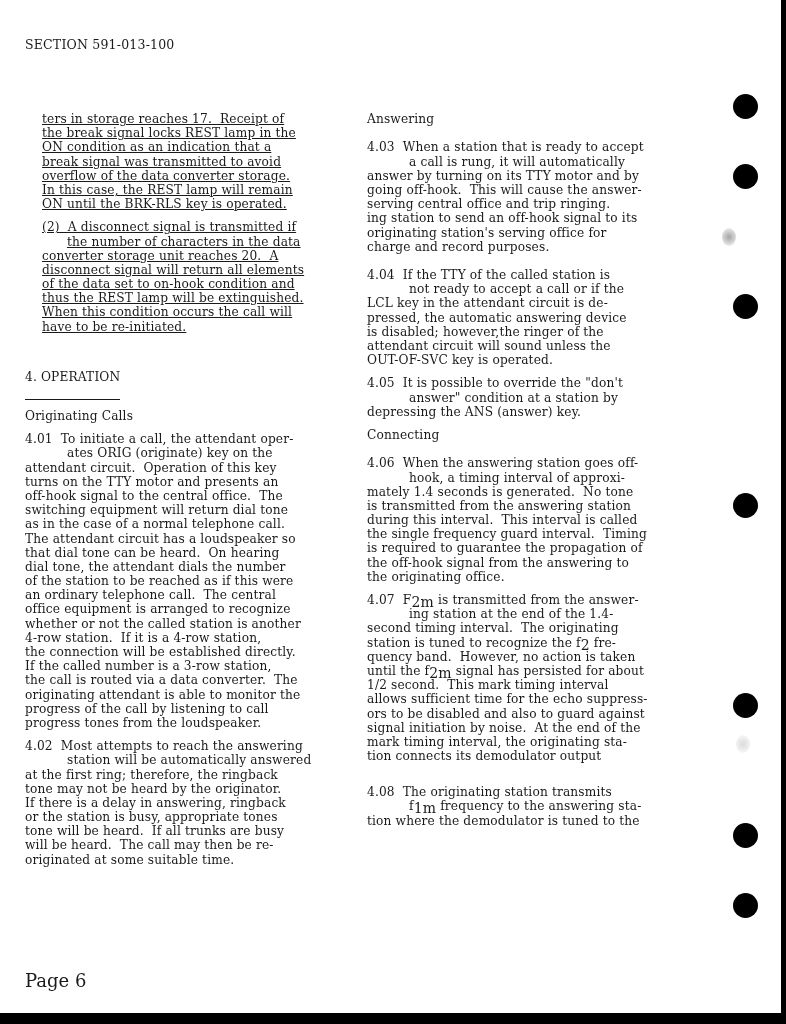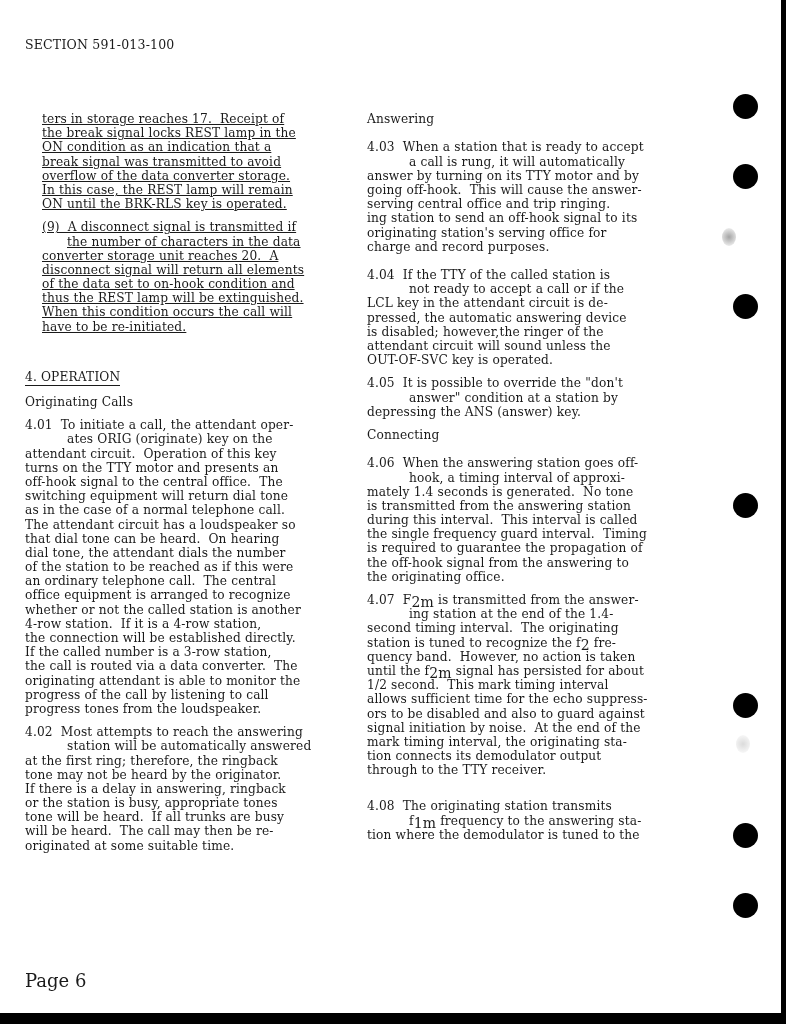--- a/index.html
+++ b/index.html
@@ -12,21 +12,21 @@
   .header { position: absolute; left: 25px; top: 37px; font-size: 12.5px; letter-spacing: 0.2px; }
   .col { position: absolute; font-size: 12.2px; line-height: 14.2px; letter-spacing: 0.15px; }
   .col1 { left: 25px; top: 112px; width: 320px; }
   .col2 { left: 367px; top: 112px; width: 320px; }
   .line { white-space: pre; display: block; height: 14.2px; }
   .ind { padding-left: 17px; text-decoration: underline; }
   .hang { padding-left: 42px; }
   .gap { height: 14.2px; }
   .gapS { height: 9px; }
   .gapL { height: 36px; }
-  .h-op { display: inline-block; border-bottom: 1px solid #1a1a1a; padding-bottom: 1px; text-align: right; }
+  .h-op { display: inline-block; border-bottom: 1px solid #1a1a1a; padding-bottom: 15px; text-align: right; }
   sub { font-size: 14px; vertical-align: -3px; line-height: 0; }
   .footer { position: absolute; left: 25px; top: 970px; font-size: 18px; }
   .edge-right { position: absolute; left: 781px; top: 0; width: 5px; height: 1024px; background: #000; }
   .edge-bottom { position: absolute; left: 0; top: 1013px; width: 786px; height: 11px; background: #000; }
   .hole { position: absolute; left: 733px; width: 25px; height: 25px; border-radius: 50%; background: #000; }
   .smudge { position: absolute; width: 14px; height: 18px; border-radius: 50%;
             background: radial-gradient(circle, rgba(90,90,90,0.55), rgba(255,255,255,0)); }
 </style>
 </head>
 <body>
@@ -40,21 +40,21 @@
       <span class="line">ters in storage reaches 17.  Receipt of</span>
       <span class="line">the break signal locks REST lamp in the</span>
       <span class="line">ON condition as an indication that a</span>
       <span class="line">break signal was transmitted to avoid</span>
       <span class="line">overflow of the data converter storage.</span>
       <span class="line">In this case, the REST lamp will remain</span>
       <span class="line">ON until the BRK-RLS key is operated.</span>
     </div>
     <div class="gapS"></div>
     <div class="ind">
-      <span class="line">(9)  A disconnect signal is transmitted if</span>
+      <span class="line">(2)  A disconnect signal is transmitted if</span>
       <span class="line" style="padding-left:25px">the number of characters in the data</span>
       <span class="line">converter storage unit reaches 20.  A</span>
       <span class="line">disconnect signal will return all elements</span>
       <span class="line">of the data set to on-hook condition and</span>
       <span class="line">thus the REST lamp will be extinguished.</span>
       <span class="line">When this condition occurs the call will</span>
       <span class="line">have to be re-initiated.</span>
     </div>
     <div class="gapL"></div>
     <div>
@@ -150,21 +150,20 @@
       <span class="line">second timing interval.  The originating</span>
       <span class="line"><span>station is tuned to recognize the f</span><sub>2</sub><span> fre-</span></span>
       <span class="line">quency band.  However, no action is taken</span>
       <span class="line"><span>until the f</span><sub>2m</sub><span> signal has persisted for about</span></span>
       <span class="line">1/2 second.  This mark timing interval</span>
       <span class="line">allows sufficient time for the echo suppress-</span>
       <span class="line">ors to be disabled and also to guard against</span>
       <span class="line">signal initiation by noise.  At the end of the</span>
       <span class="line">mark timing interval, the originating sta-</span>
       <span class="line">tion connects its demodulator output</span>
-      <span class="line">through to the TTY receiver.</span>
     </div>
     <div class="gapL" style="height:22px"></div>
     <div>
       <span class="line">4.08  The originating station transmits</span>
       <span class="line hang"><span>f</span><sub>1m</sub><span> frequency to the answering sta-</span></span>
       <span class="line">tion where the demodulator is tuned to the</span>
     </div>
   </div>
 
   <div class="footer">Page 6</div>

